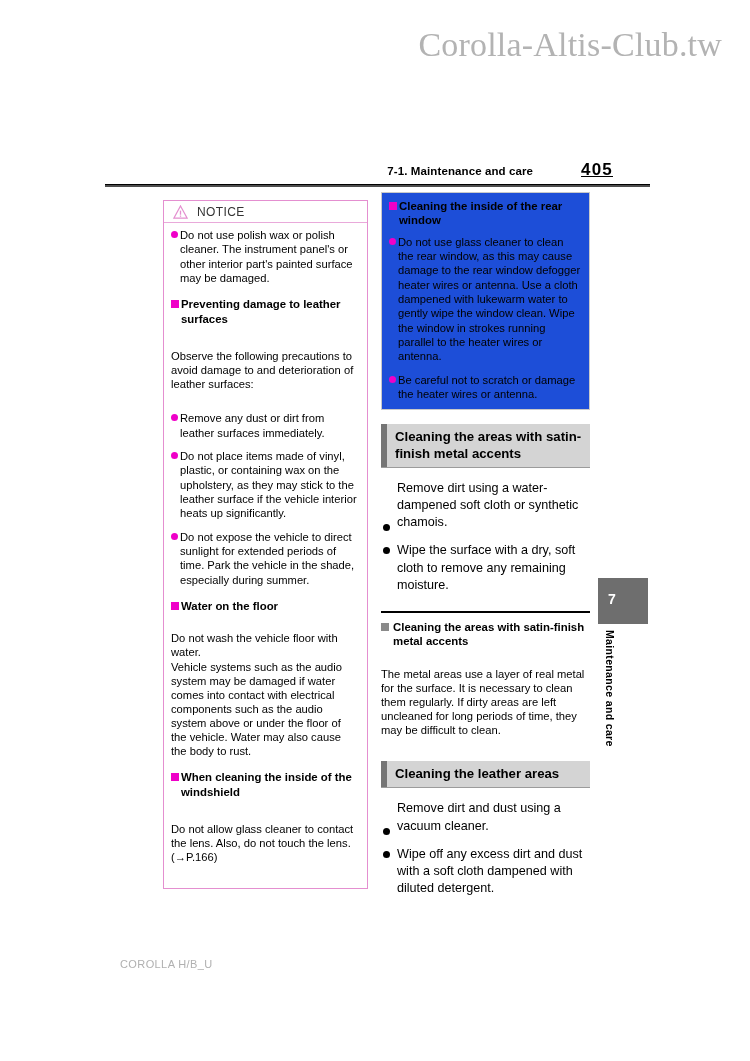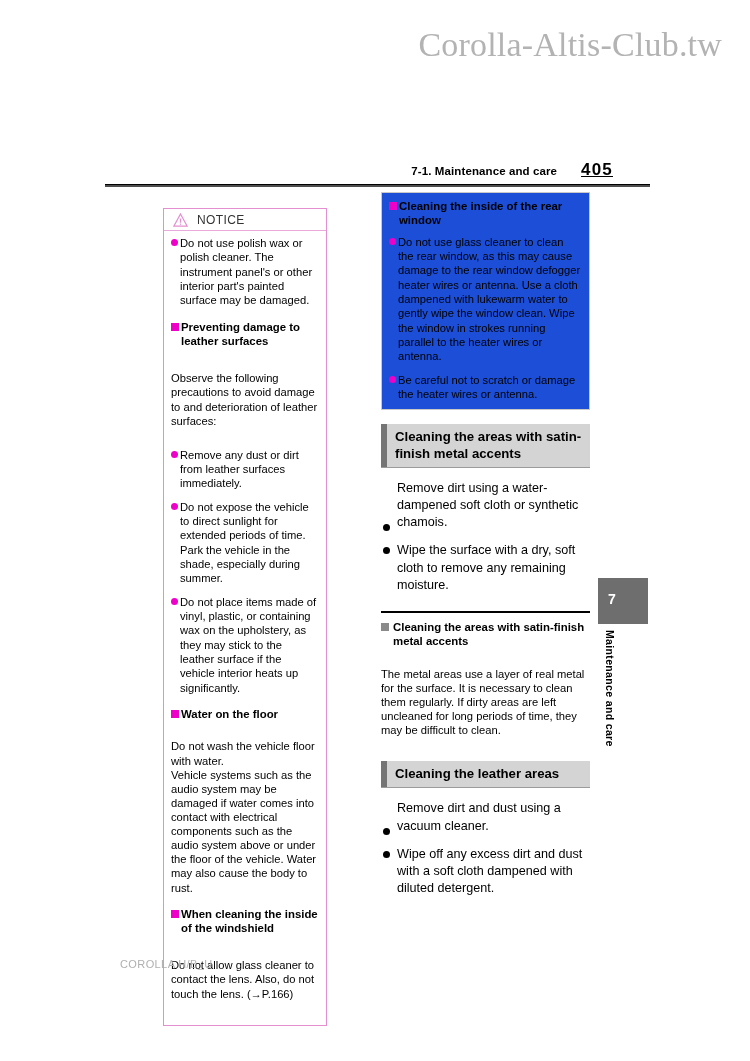--- a/index.html
+++ b/index.html
@@ -33,20 +33,21 @@
     top: 160px;
     left: 105px;
     width: 545px;
   }
   .page-header-row {
     display: flex;
     align-items: baseline;
     justify-content: flex-end;
     padding-right: 37px;
     padding-bottom: 4px;
+    gap: 24px;
   }
   .header-title {
     font-size: 11.5px;
     font-weight: bold;
     color: #000;
     letter-spacing: 0.1px;
   }
   .header-page-num {
     font-size: 17px;
     font-weight: bold;
@@ -57,23 +58,23 @@
   }
   .header-rule {
     height: 3px;
     background: #4d4d4d;
     border-top: 1px solid #000;
   }
 
   
   .col-left {
     position: absolute;
-    top: 208px;
+    top: 200px;
     left: 163px;
-    width: 164px;
+    width: 205px;
   }
   .col-right {
     position: absolute;
     top: 192px;
     left: 381px;
     width: 209px;
   }
 
   
   .notice-box {
@@ -272,25 +273,25 @@
       </div>
       <div class="para">Observe the following precautions to avoid damage to and deterioration of leather surfaces:</div>
 
       <div style="margin-top:20px">
         <div class="bl">
           <span class="dot-m"></span>
           <span class="bl-txt">Remove any dust or dirt from leather surfaces immediately.</span>
         </div>
         <div class="bl">
           <span class="dot-m"></span>
-          <span class="bl-txt">Do not expose the vehicle to direct sunlight for extended periods of time. Park the vehicle in the shade, especially during summer.</span>
+          <span class="bl-txt">Do not place items made of vinyl, plastic, or containing wax on the upholstery, as they may stick to the leather surface if the vehicle interior heats up significantly.</span>
         </div>
         <div class="bl">
           <span class="dot-m"></span>
-          <span class="bl-txt">Do not place items made of vinyl, plastic, or containing wax on the upholstery, as they may stick to the leather surface if the vehicle interior heats up significantly.</span>
+          <span class="bl-txt">Do not expose the vehicle to direct sunlight for extended periods of time. Park the vehicle in the shade, especially during summer.</span>
         </div>
       </div>
 
       <div class="sub-head">
         <span class="sq-m"></span>
         <span>Water on the floor</span>
       </div>
       <div class="para tight" style="white-space:pre-line">Do not wash the vehicle floor with water.
 Vehicle systems such as the audio system may be damaged if water comes into contact with electrical components such as the audio system above or under the floor of the vehicle. Water may also cause the body to rust.</div>
 

